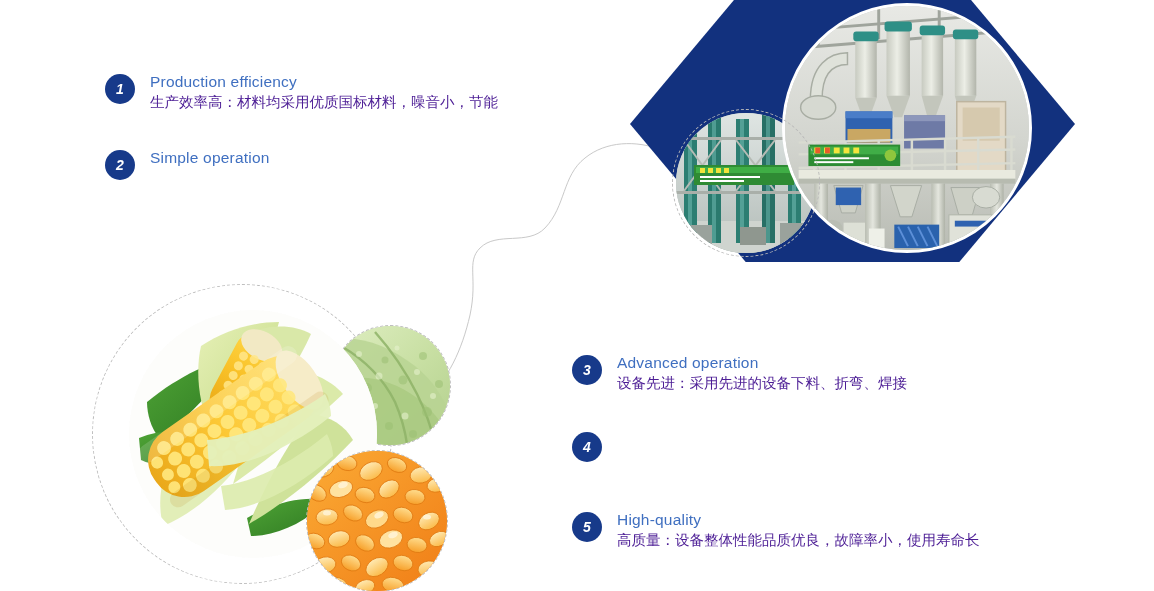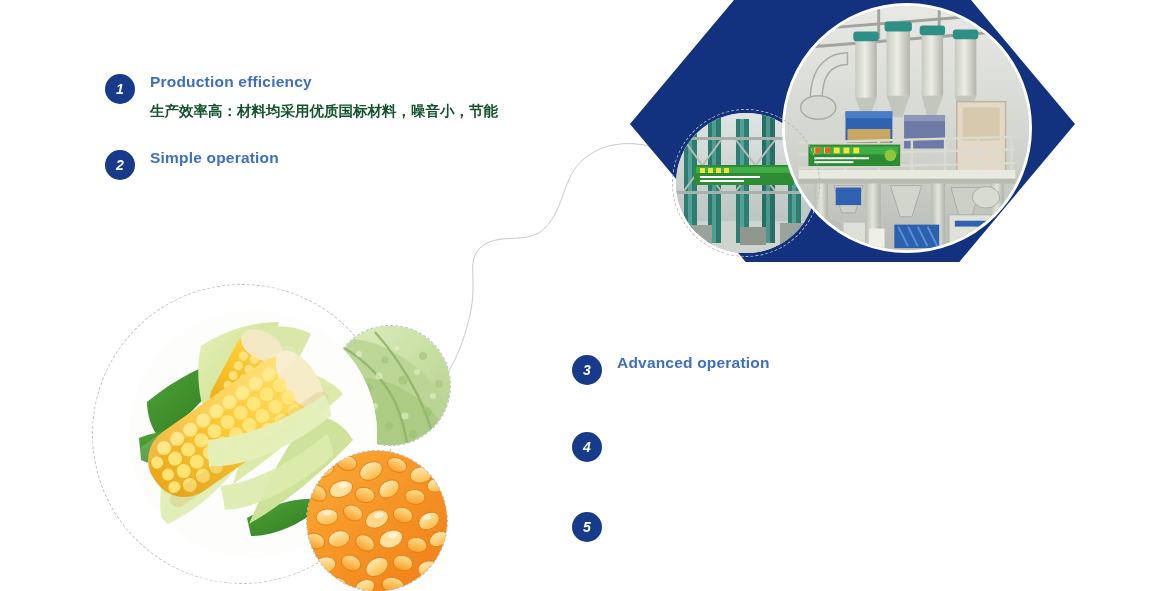--- a/index.html
+++ b/index.html
@@ -46,35 +46,34 @@
     font-weight: bold;
     font-size: 14px;
     line-height: 30px;
     text-align: center;
     flex: 0 0 30px;
     margin-top: 2px;
     letter-spacing: 0;
   }
   .ftext {
     margin-left: 15px;
-    font-weight: bold;
   }
   .fhead {
     color: #3f6fc0;
     font-size: 15.5px;
     line-height: 19px;
     white-space: nowrap;
     letter-spacing: 0.2px;
   }
   .fbody {
-    color: #14532d;
+    color: #4c1d95;
     font-size: 14.5px;
     line-height: 21px;
     white-space: nowrap;
-    margin-top: 10px;
+    margin-top: 1px;
     font-family: "Liberation Sans", "DejaVu Sans", sans-serif;
   }
 
   
   #feature-1 { left: 105px; top: 72px; }
   #feature-2 { left: 105px; top: 148px; }
   
   #feature-3 { left: 572px; top: 353px; }
   #feature-4 { left: 572px; top: 430px; }
   #feature-5 { left: 572px; top: 510px; }
@@ -626,24 +625,29 @@
     <div class="badge">2</div>
     <div class="ftext">
       <div class="fhead">Simple operation</div>
     </div>
   </div>
 
   <div class="feature" id="feature-3">
     <div class="badge">3</div>
     <div class="ftext">
       <div class="fhead">Advanced operation</div>
+      <div class="fbody">设备先进：采用先进的设备下料、折弯、焊接</div>
     </div>
   </div>
 
   <div class="feature" id="feature-4">
     <div class="badge">4</div>
   </div>
 
   <div class="feature" id="feature-5">
     <div class="badge">5</div>
+    <div class="ftext">
+      <div class="fhead">High-quality</div>
+      <div class="fbody">高质量：设备整体性能品质优良，故障率小，使用寿命长</div>
+    </div>
   </div>
 
 </div>
 
 </body></html>

